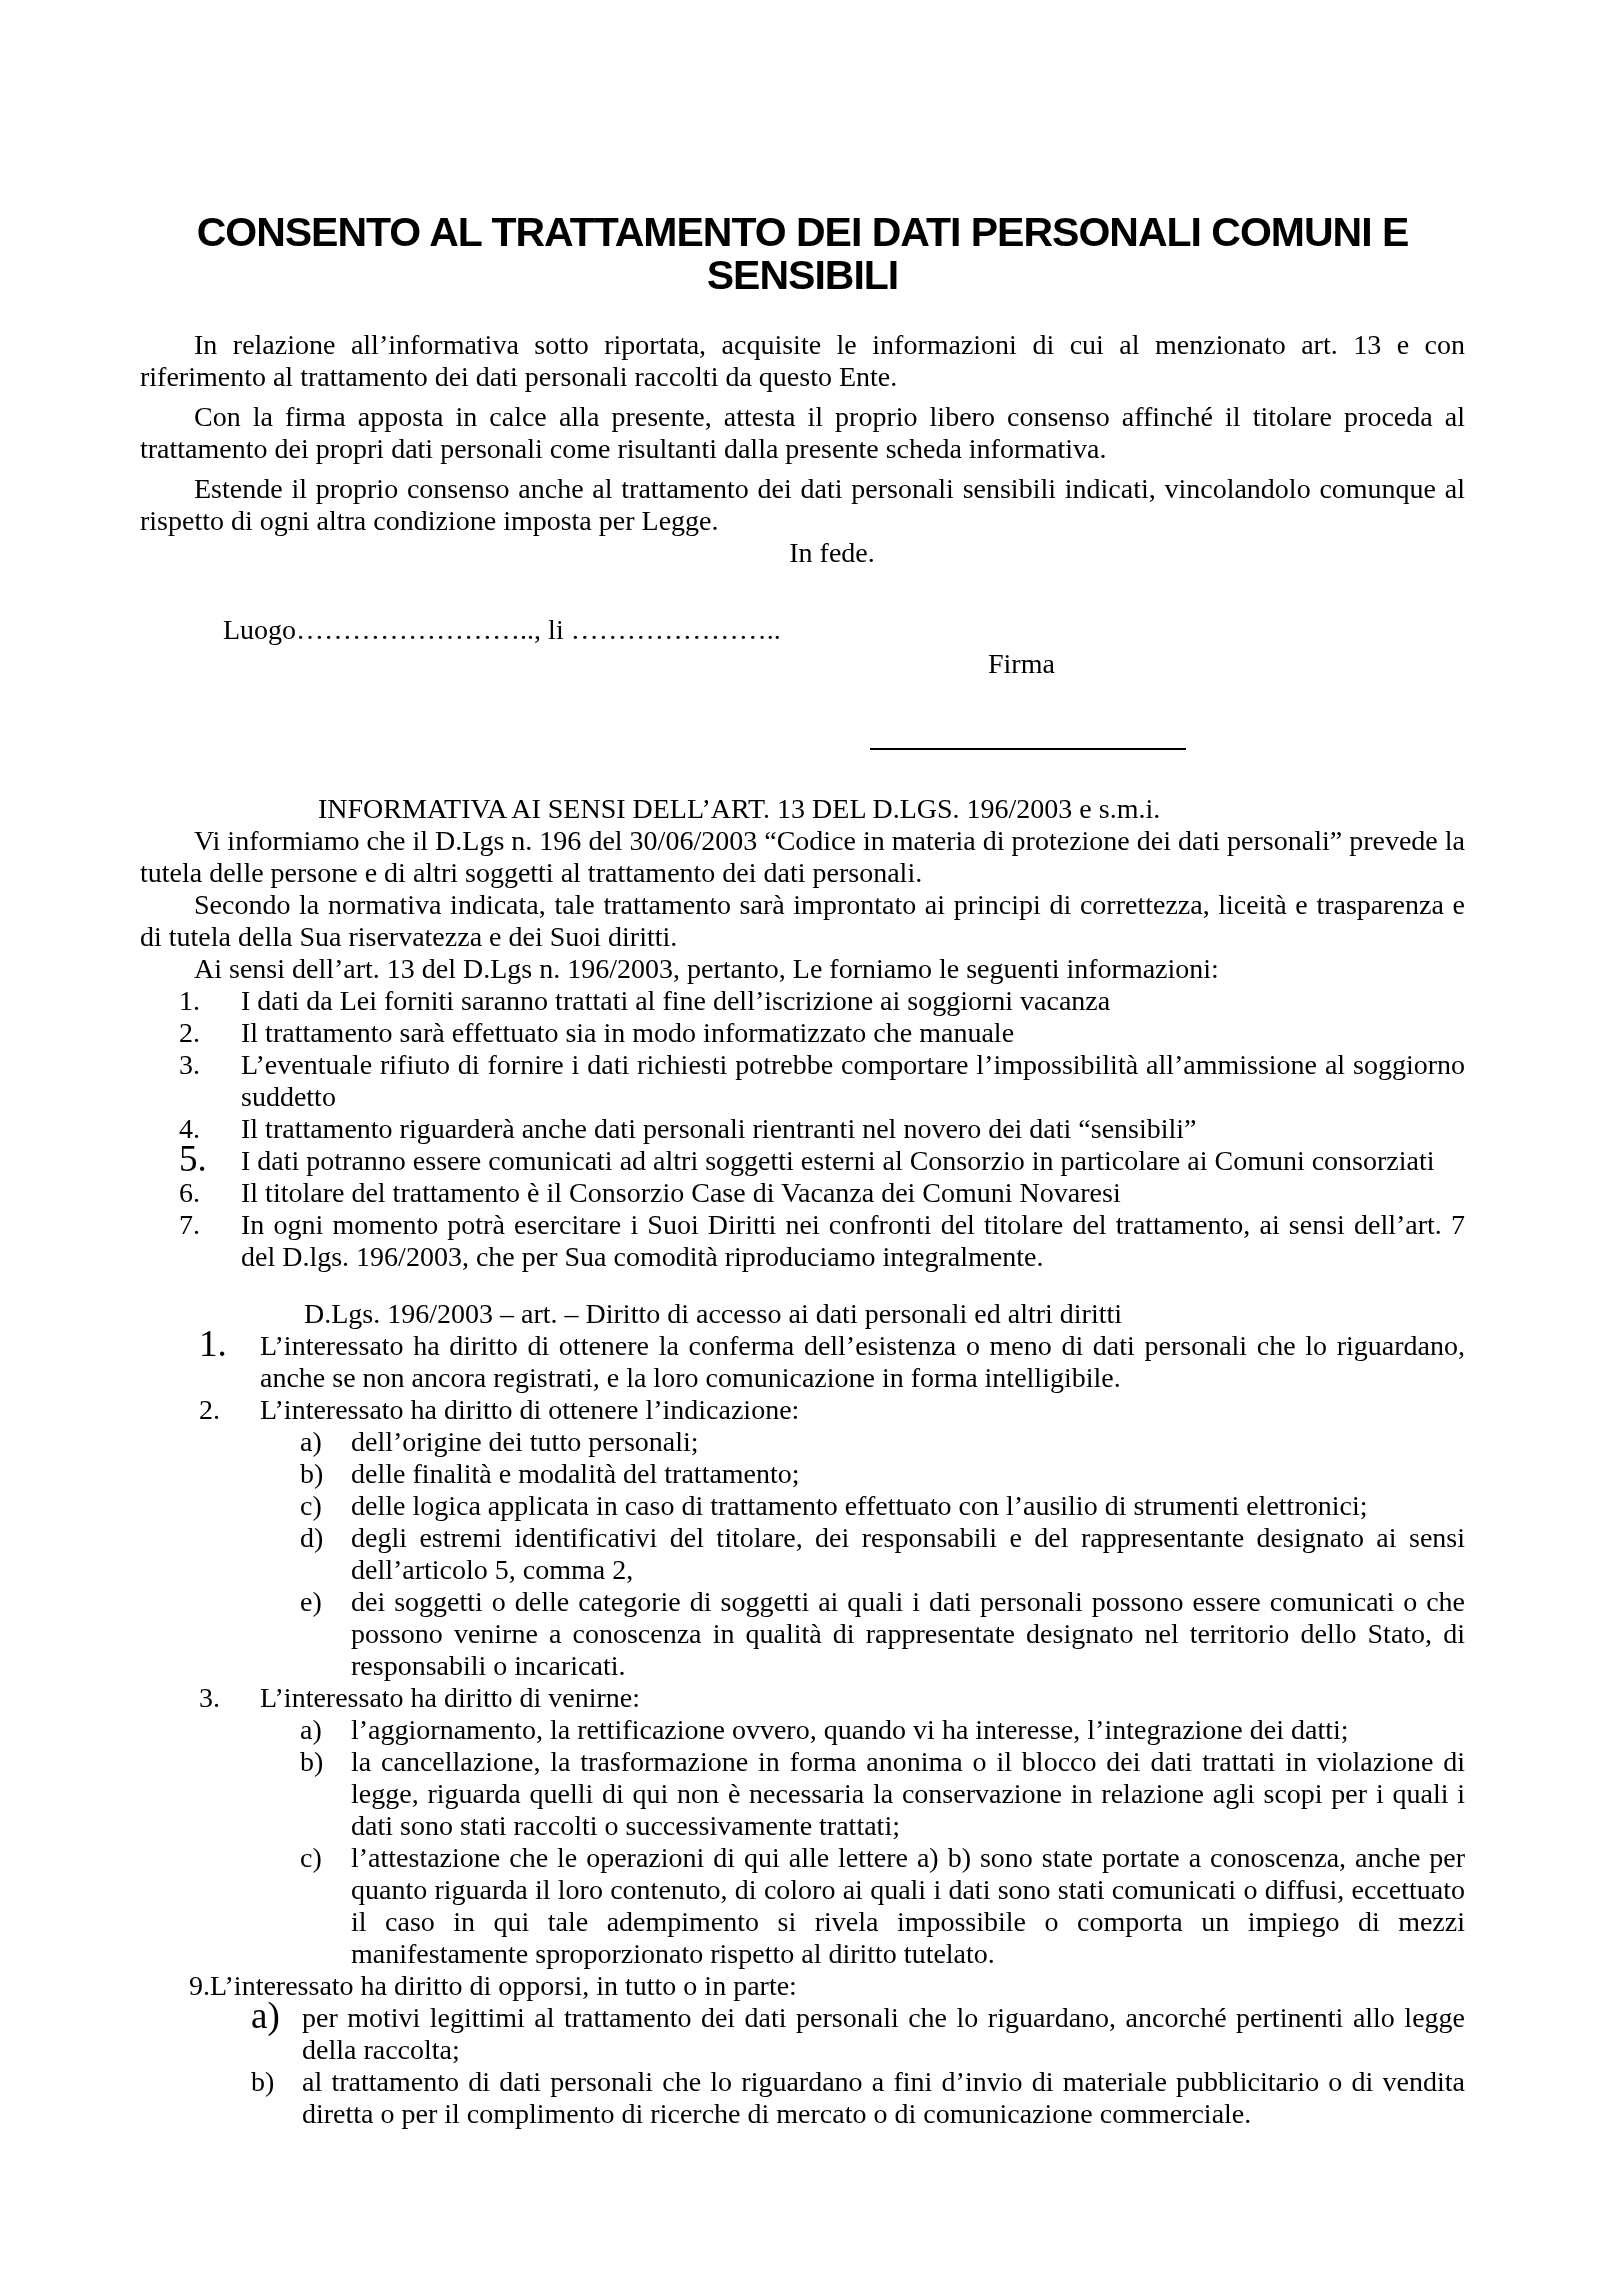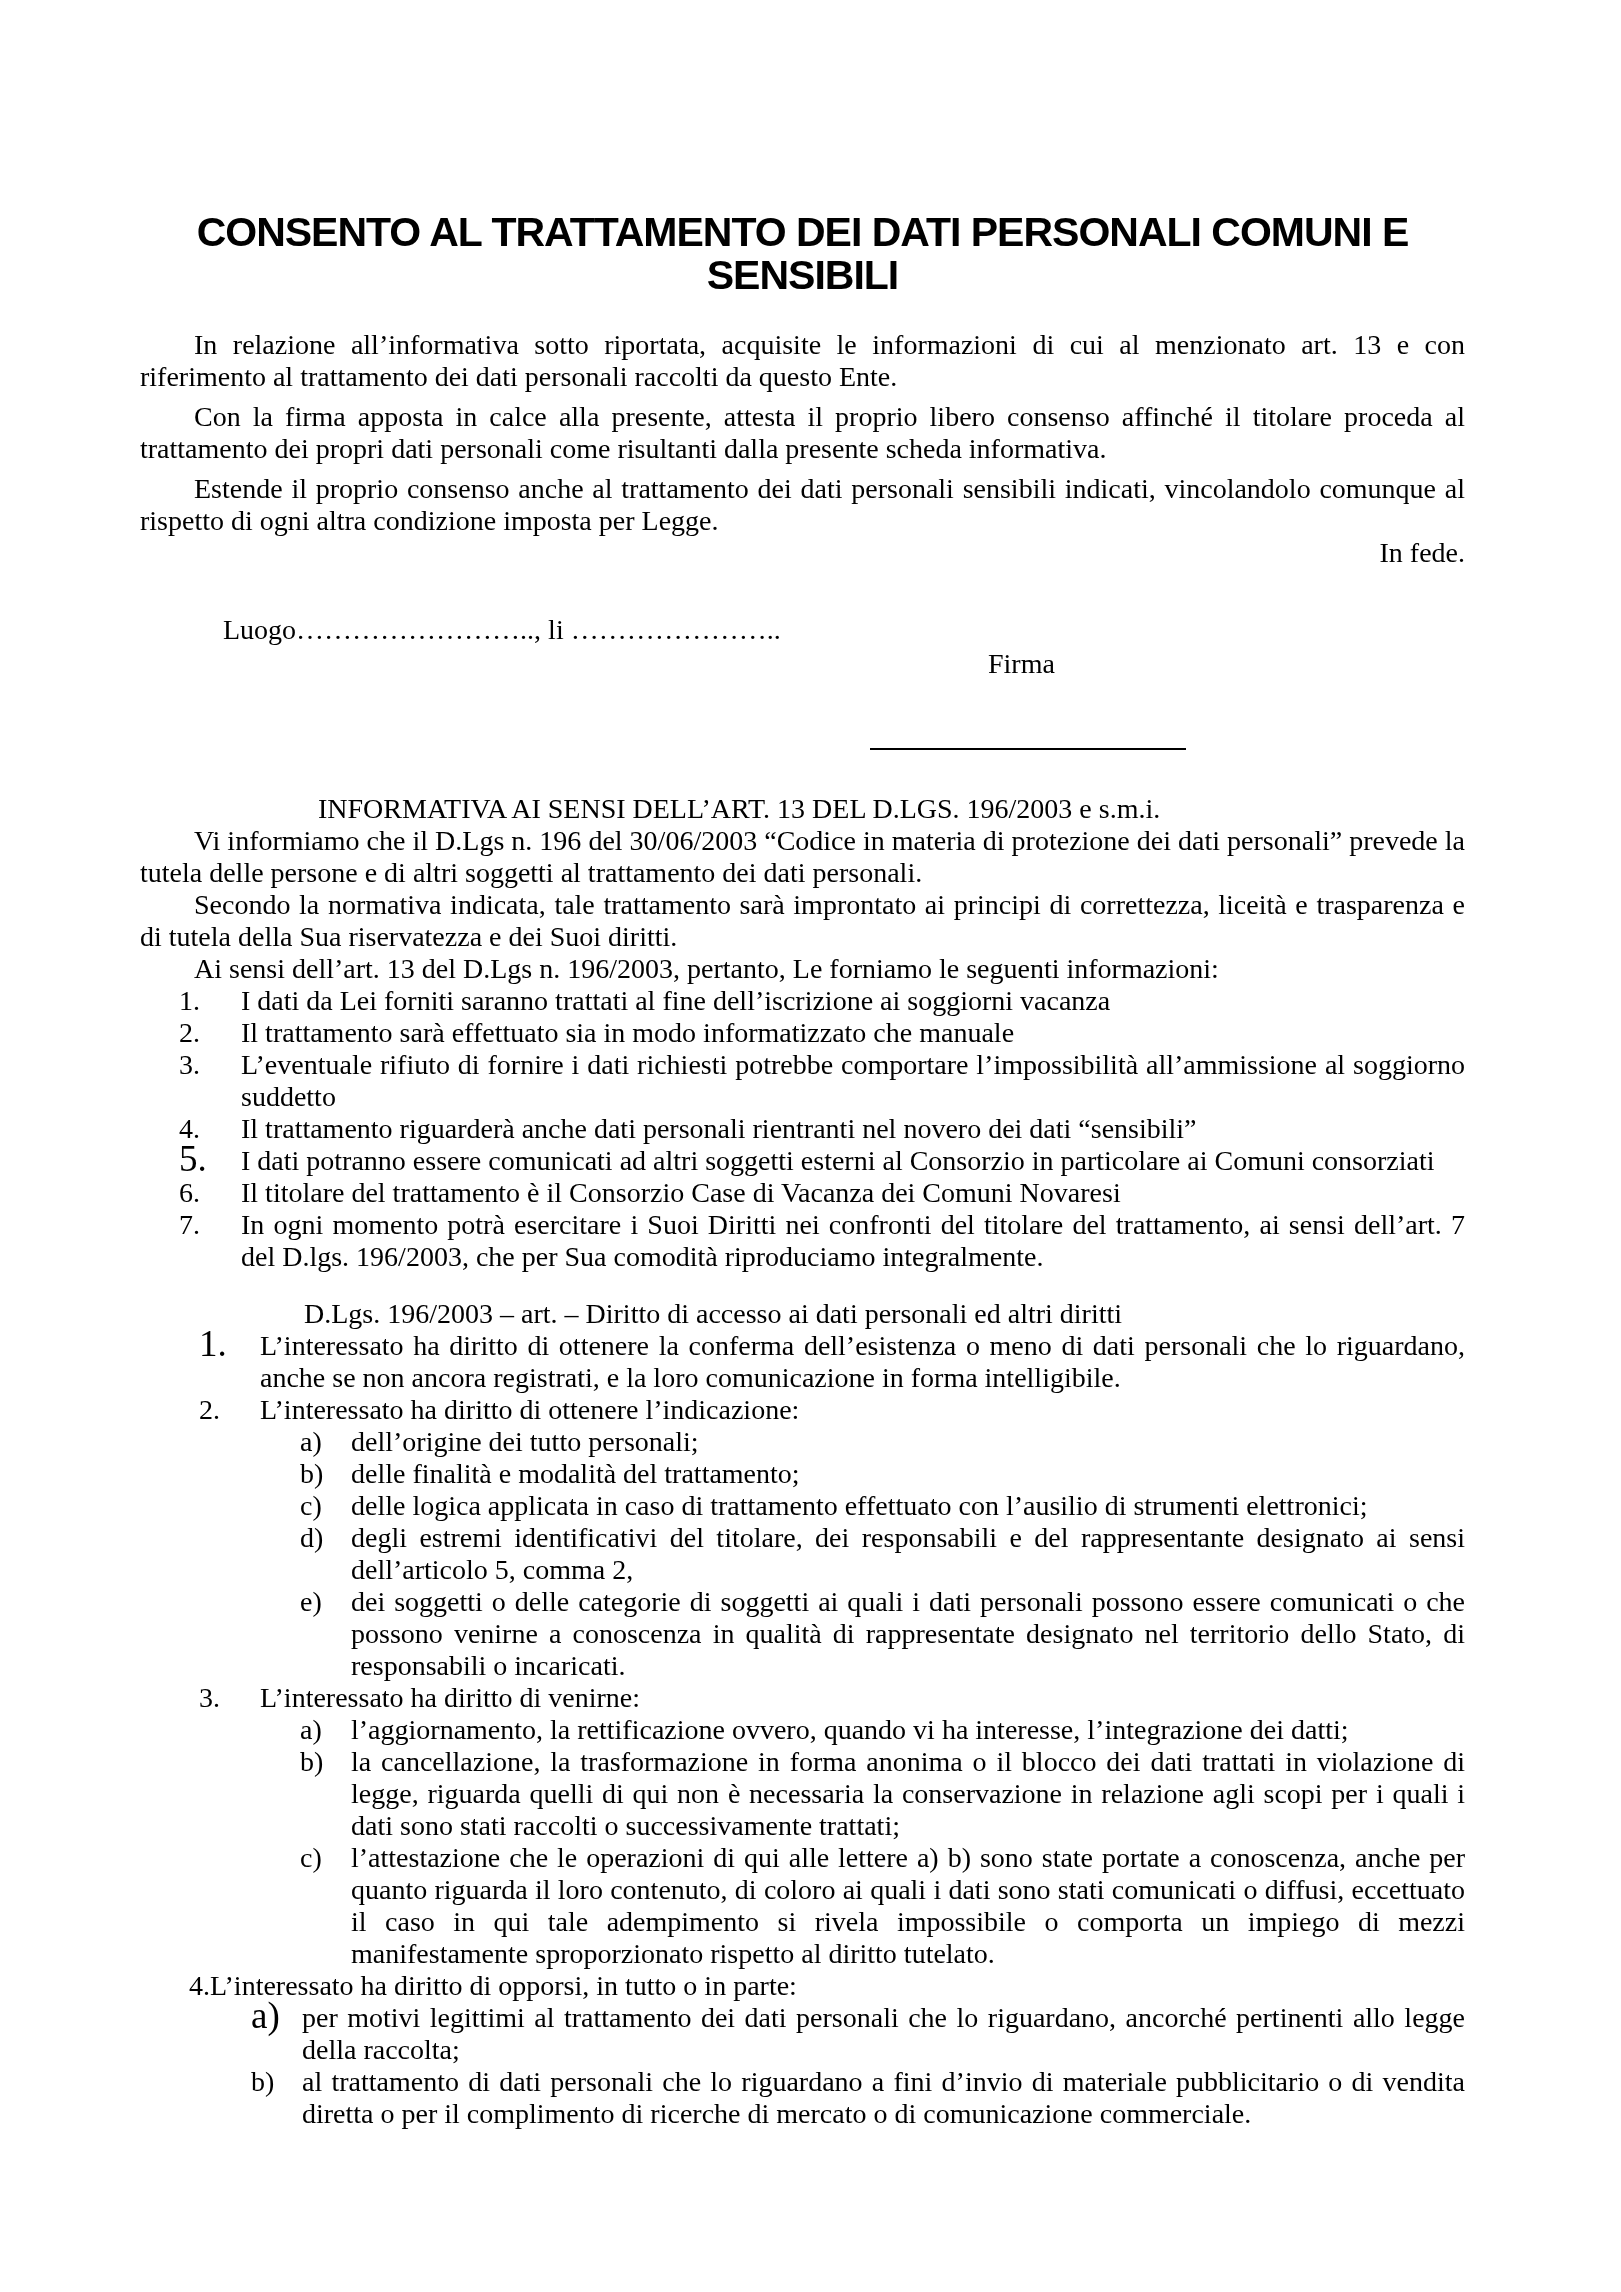--- a/index.html
+++ b/index.html
@@ -29,21 +29,21 @@
     font-size: 41px;
     line-height: 43px;
     letter-spacing: -1px;
   }
   .para {
     margin: 7.8px 0 0 0;
     text-align: justify;
     text-indent: 54px;
   }
   .para.first { margin-top: 32px; }
-  .para.no-justify { text-align: right; }
+  .para.no-justify { text-align: center; }
   .in-fede { margin: 0; text-indent: 59px; }
   .luogo-row { margin: 45px 0 0 83px; }
   .firma-row { margin: 2.9px 0 0 848px; }
   .sig-line {
     margin: 68px 0 0 730px;
     width: 316px;
     height: 0;
     border-top: 2px solid #000;
   }
   .informativa-heading { margin: 43px 0 0 178px; }
@@ -184,21 +184,21 @@
             <span class="letter">b)</span>
             <div class="sub-text">la cancellazione, la trasformazione in forma anonima o il blocco dei dati trattati in violazione di legge, riguarda quelli di qui non è necessaria la conservazione in relazione agli scopi per i quali i dati sono stati raccolti o successivamente trattati;</div>
           </div>
           <div class="sub-row">
             <span class="letter">c)</span>
             <div class="sub-text">l’attestazione che le operazioni di qui alle lettere a) b) sono state portate a conoscenza, anche per quanto riguarda il loro contenuto, di coloro ai quali i dati sono stati comunicati o diffusi, eccettuato il caso in qui tale adempimento si rivela impossibile o comporta un impiego di mezzi manifestamente sproporzionato rispetto al diritto tutelato.</div>
           </div>
         </div>
       </div>
 
-      <p class="item4-para">4.L’interessato ha diritto di opporsi, in tutto o in parte:</p>
+      <p class="item4-para">9.L’interessato ha diritto di opporsi, in tutto o in parte:</p>
 
       <div class="sub-row sub4">
         <span class="letter big">a)</span>
         <div class="sub-text">per motivi legittimi al trattamento dei dati personali che lo riguardano, ancorché pertinenti allo legge della raccolta;</div>
       </div>
       <div class="sub-row sub4">
         <span class="letter">b)</span>
         <div class="sub-text">al trattamento di dati personali che lo riguardano a fini d’invio di materiale pubblicitario o di vendita diretta o per il complimento di ricerche di mercato o di comunicazione commerciale.</div>
       </div>
 

